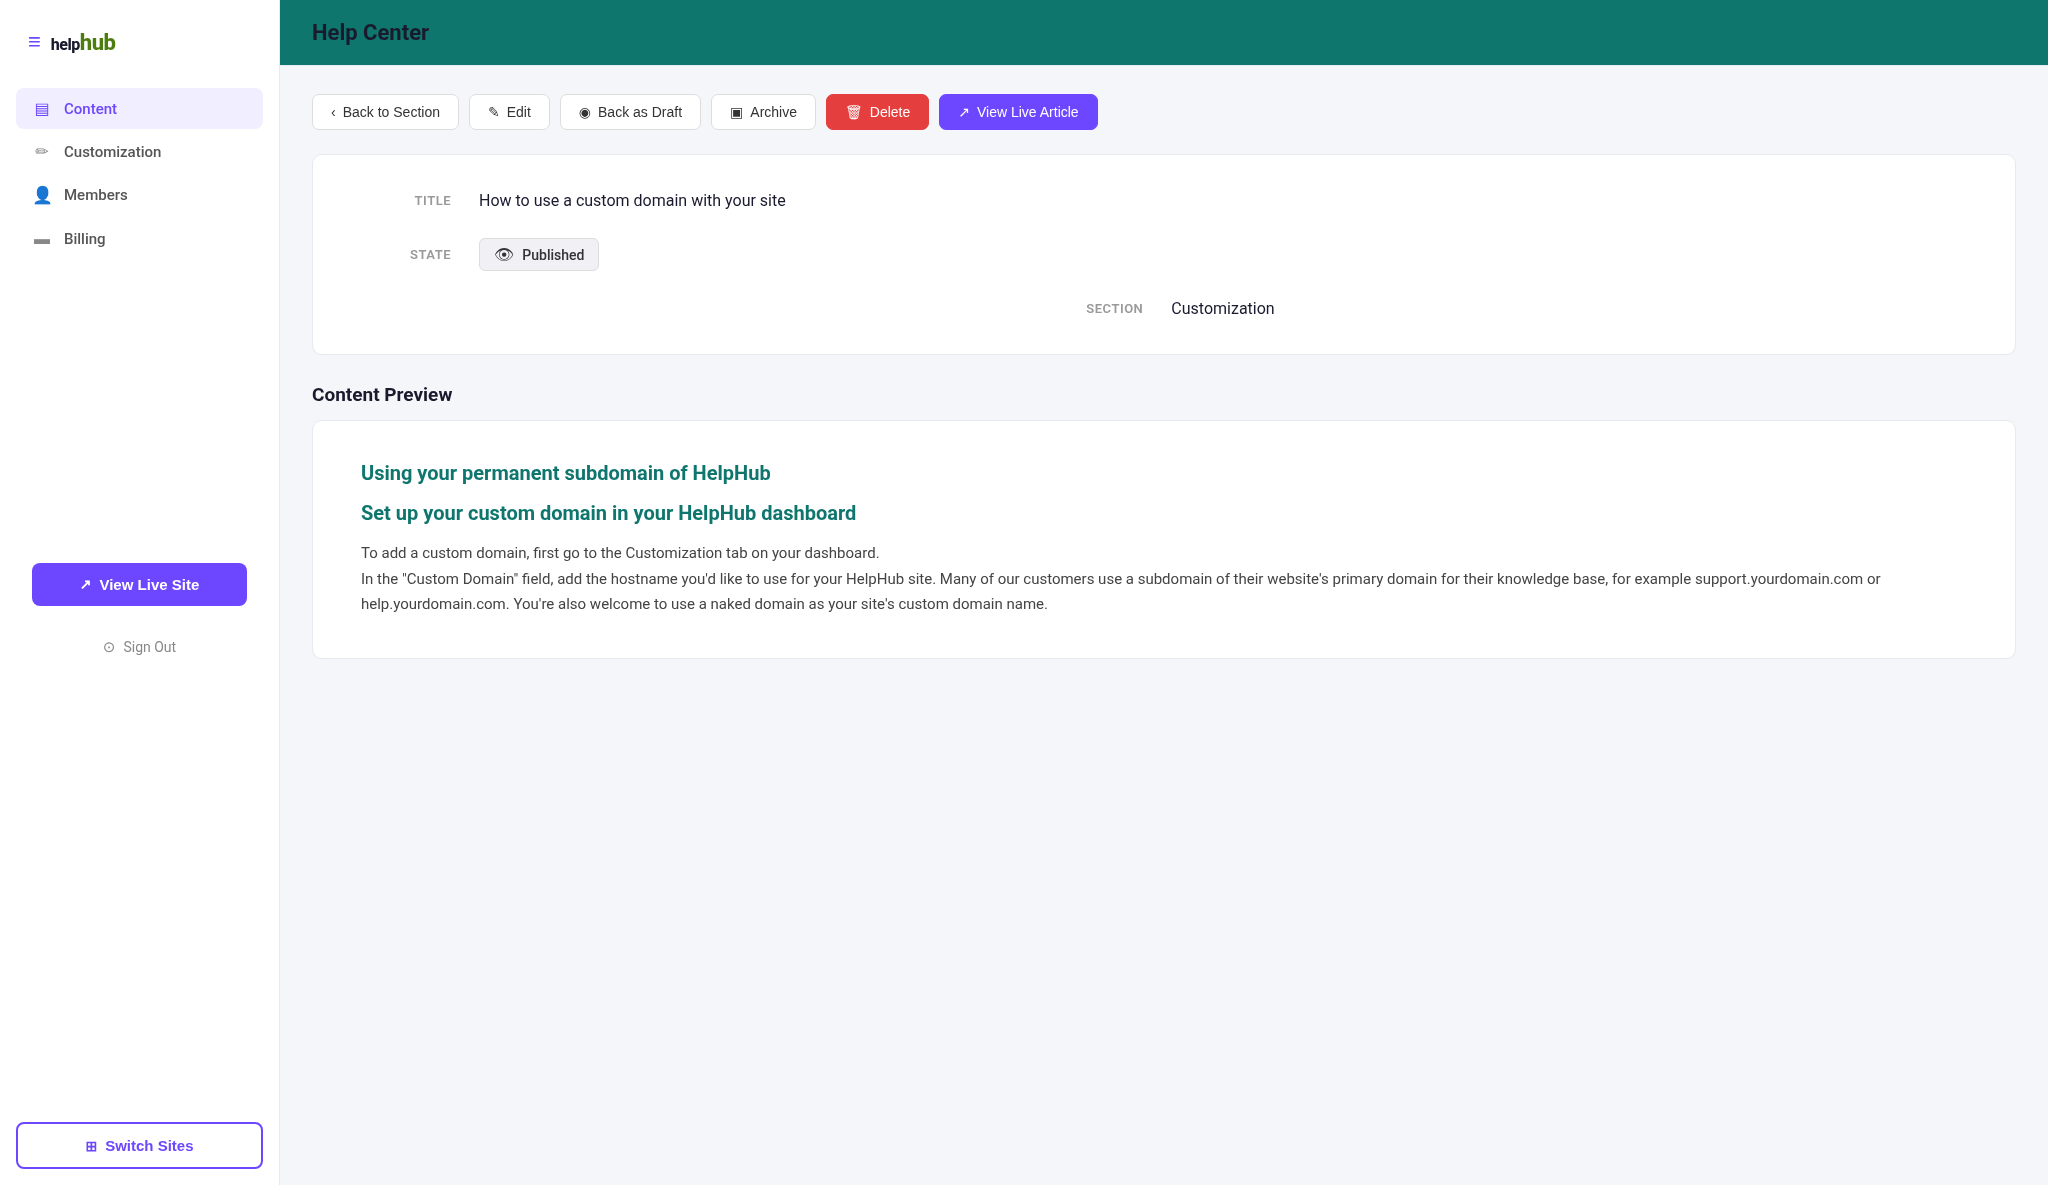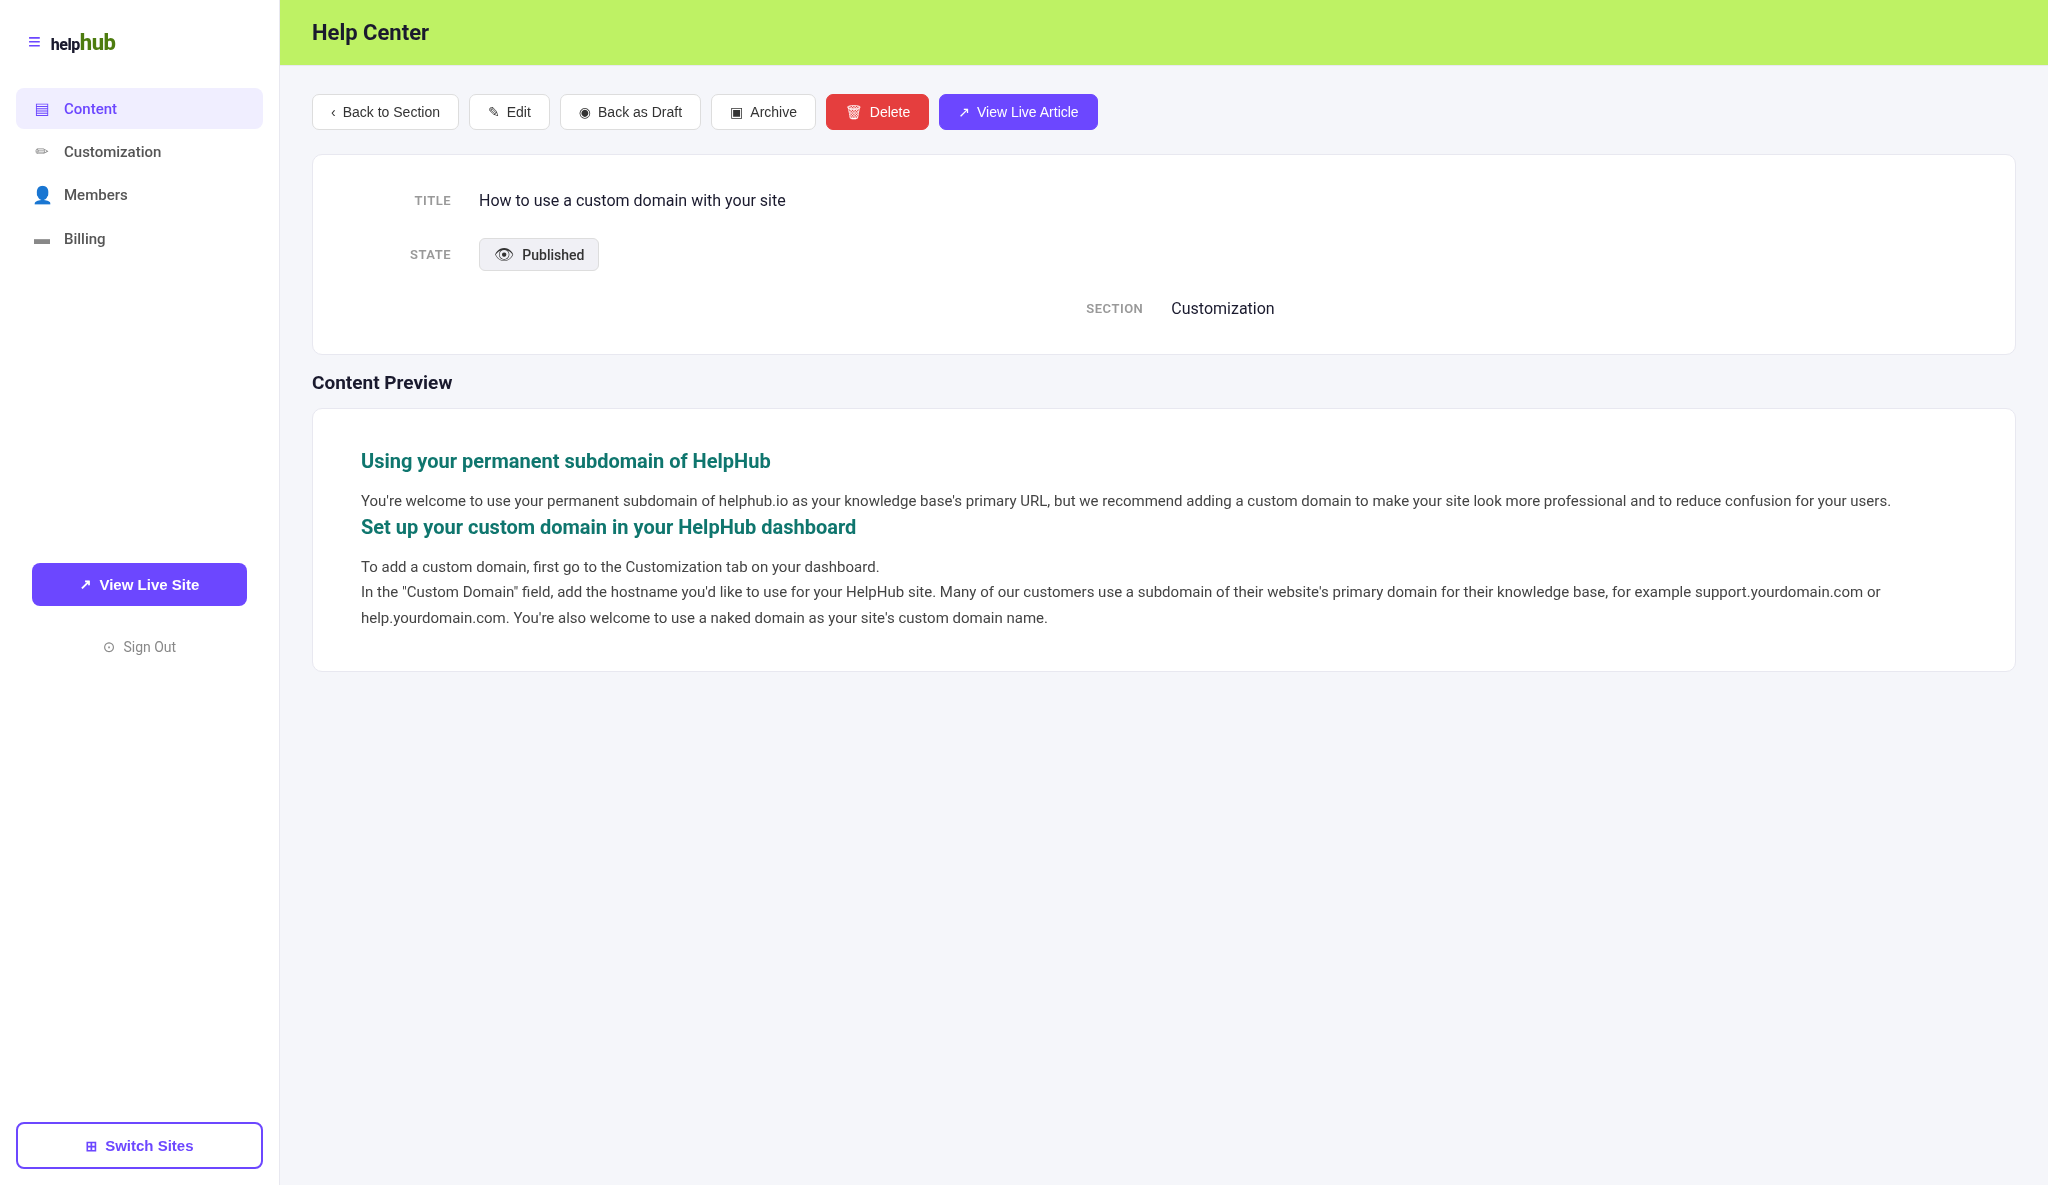--- a/index.html
+++ b/index.html
@@ -116,21 +116,21 @@
     
     #main {
       flex: 1;
       display: flex;
       flex-direction: column;
       overflow-y: auto;
       background: #f5f6fa;
     }
 
     #top-bar {
-      background: #bef264;
+      background: #0f766e;
       padding: 20px 32px;
       border-bottom: 1px solid #e8e8f0;
     }
 
     #top-bar h1 {
       font-size: 22px;
       font-weight: 700;
       color: #1a1a2e;
     }
 
@@ -177,21 +177,21 @@
       font-weight: 700;
       color: #1a1a2e;
       margin-bottom: 14px;
     }
 
     .card {
       background: #fff;
       border-radius: 10px;
       border: 1px solid #e8e8f0;
       padding: 36px 48px;
-      margin-bottom: 16px;
+      margin-bottom: 28px;
     }
 
     .detail-row {
       display: flex;
       align-items: center;
       margin-bottom: 28px;
     }
 
     .detail-row:last-child { margin-bottom: 0; justify-content: center; }
 
@@ -356,21 +356,20 @@
       <div class="detail-row">
         <div class="detail-label">SECTION</div>
         <div class="detail-value">Customization</div>
       </div>
     </div>
 
     <div class="section-title">Content Preview</div>
     <div class="preview-card">
       <div>
         <h2>Using your permanent subdomain of HelpHub</h2>
-        <p>You're welcome to use your permanent subdomain of helphub.io as your knowledge base's primary URL, but we recommend adding a custom domain to make your site look more professional and to reduce confusion for your users.</p>
       </div>
       <div>
         <h2>Set up your custom domain in your HelpHub dashboard</h2>
         <p>To add a custom domain, first go to the Customization tab on your dashboard.</p>
       </div>
       <div>
         <p>In the "Custom Domain" field, add the hostname you'd like to use for your HelpHub site. Many of our customers use a subdomain of their website's primary domain for their knowledge base, for example support.yourdomain.com or help.yourdomain.com. You're also welcome to use a naked domain as your site's custom domain name.</p>
       </div>
     </div>
 

